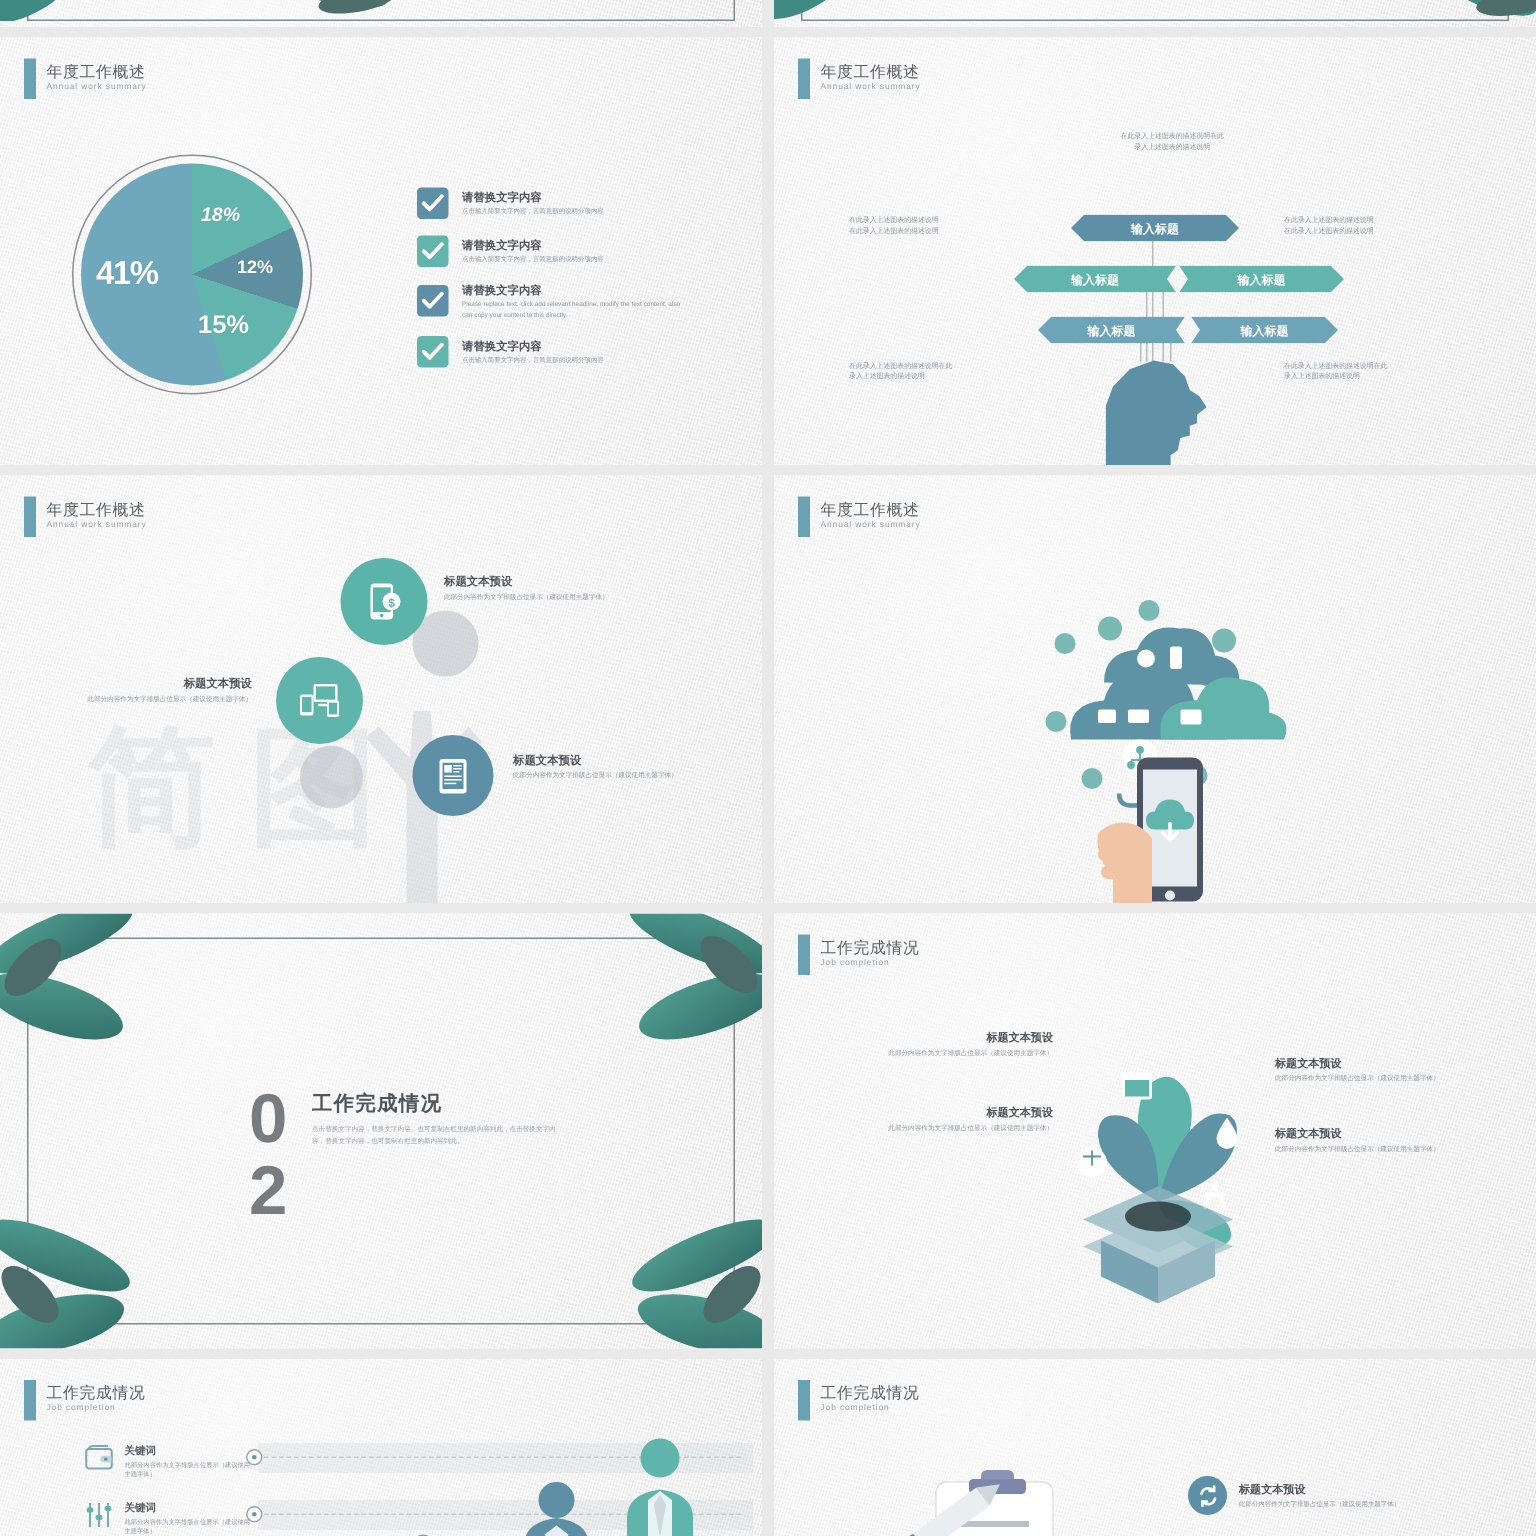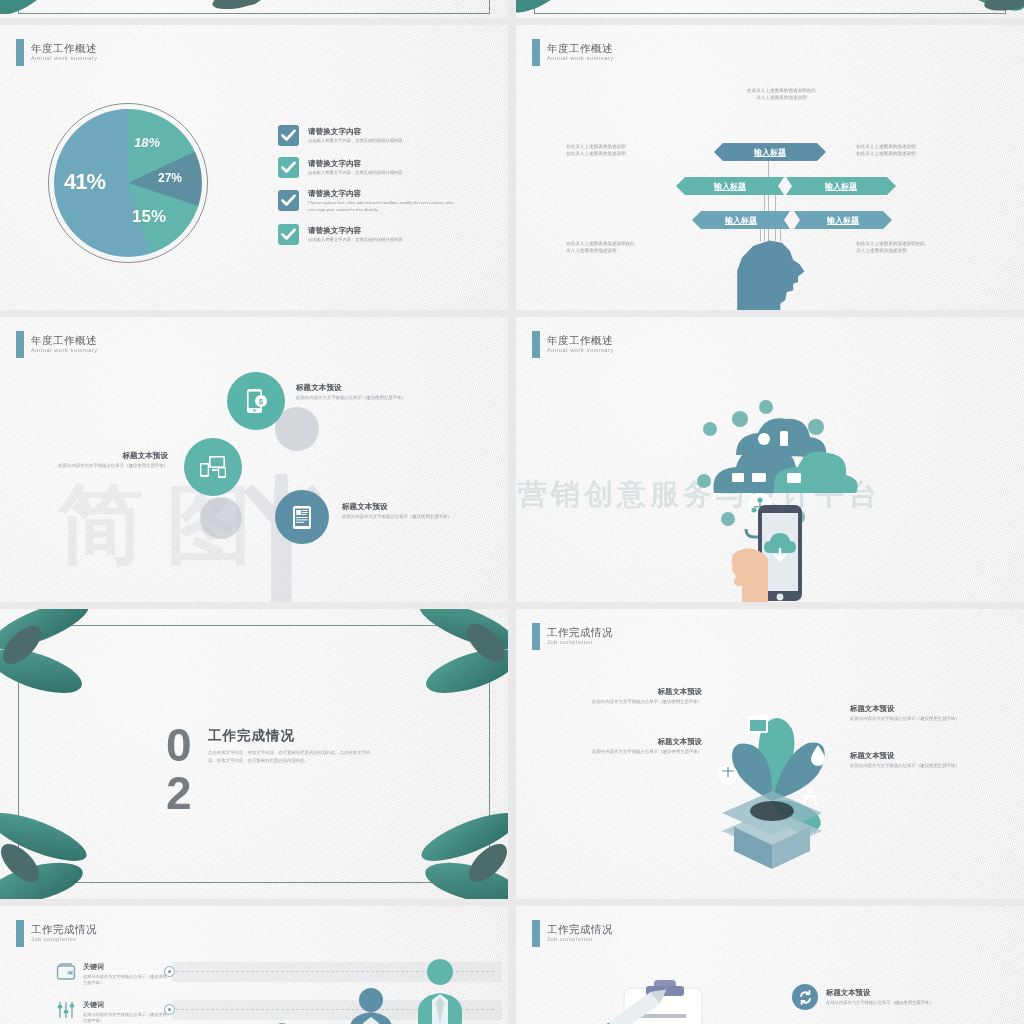--- a/index.html
+++ b/index.html
@@ -50,21 +50,21 @@
   .ckrow{display:flex;gap:9px;margin-bottom:11px;align-items:center;}
   .ckbox{width:21px;height:21px;border-radius:3px;flex:0 0 auto;position:relative;}
   .ckbox.a{background:#5d90a6;}
   .ckbox.b{background:#62b5ac;}
   .ckbox svg{position:absolute;left:3px;top:4px;}
   .ckttl{font-size:7.6px;font-weight:bold;color:#4e555b;line-height:1.25;}
   .ckdesc{font-size:4.3px;color:#9198a0;line-height:1.45;margin-top:2px;}
 
   
   .ar{position:absolute;height:18px;display:flex;align-items:center;justify-content:center;
-      color:#fff;font-size:8px;font-weight:bold;text-decoration:underline;}
+      color:#fff;font-size:8px;font-weight:bold;}
   .ar.right{clip-path:polygon(0 0,calc(100% - 9px) 0,100% 50%,calc(100% - 9px) 100%,0 100%,6px 50%);}
   .ar.left{clip-path:polygon(9px 0,100% 0,calc(100% - 6px) 50%,100% 100%,9px 100%,0 50%);}
   .ar.both{clip-path:polygon(9px 0,calc(100% - 9px) 0,100% 50%,calc(100% - 9px) 100%,9px 100%,0 50%);}
   .ar1{left:198px;top:118px;width:112px;background:#5d90a6;}
   .ar2{left:160px;top:152px;width:108px;background:#62b5ac;}
   .ar3{left:270px;top:152px;width:110px;background:#62b5ac;}
   .ar4{left:176px;top:186px;width:98px;background:#6ea4b7;}
   .ar5{left:278px;top:186px;width:98px;background:#6ea4b7;}
   .stem{position:absolute;width:1.4px;background:#b5bbbf;}
   .headfig{position:absolute;left:218px;top:208px;width:80px;height:82px;background:#5d90a6;
@@ -139,21 +139,21 @@
         <div class="cn">年度工作概述</div>
         <div class="en">Annual work summary</div>
       </div>
     </div>
 
     <div class="pie-wrap">
       <div class="pie-ring"></div>
       <div class="pie"></div>
       <div class="pie-lbl l55">41%</div>
       <div class="pie-lbl l18">18%</div>
-      <div class="pie-lbl l12">27%</div>
+      <div class="pie-lbl l12">12%</div>
       <div class="pie-lbl l15">15%</div>
     </div>
 
     <div class="cklist">
       <div class="ckrow">
         <div class="ckbox a">
           <svg width="15" height="13" viewBox="0 0 15 13">
               <path d="M1.5 6.5 L5.5 10.5 L13.5 1.8" stroke="#fff" stroke-width="2.6" fill="none" stroke-linecap="round" stroke-linejoin="round"></path>
             </svg>
         </div>
@@ -298,21 +298,20 @@
 
   <div class="slide">
     <div class="hdr">
       <div class="bar"></div>
       <div class="tt">
         <div class="cn">年度工作概述</div>
         <div class="en">Annual work summary</div>
       </div>
     </div>
 
-    <div class="wm" style="left:2px;top:158px;">营销创意服务与设计平台</div>
 
     <svg class="cloudart" style="left:172px;top:72px;" viewBox="0 0 180 200">
       <g fill="#6fb3ae" opacity=".92">
         <circle cx="22" cy="40" r="7"></circle>
           <circle cx="52" cy="30" r="8"></circle>
           <circle cx="78" cy="18" r="7"></circle>
         <circle cx="128" cy="38" r="8"></circle>
           <circle cx="118" cy="62" r="7"></circle>
           <circle cx="16" cy="92" r="7"></circle>
         <circle cx="132" cy="95" r="7"></circle>

